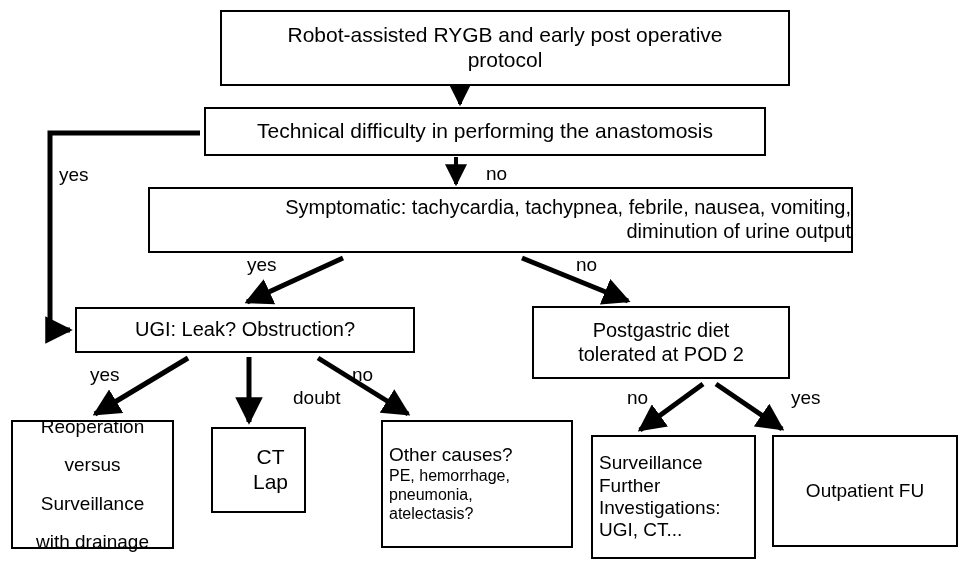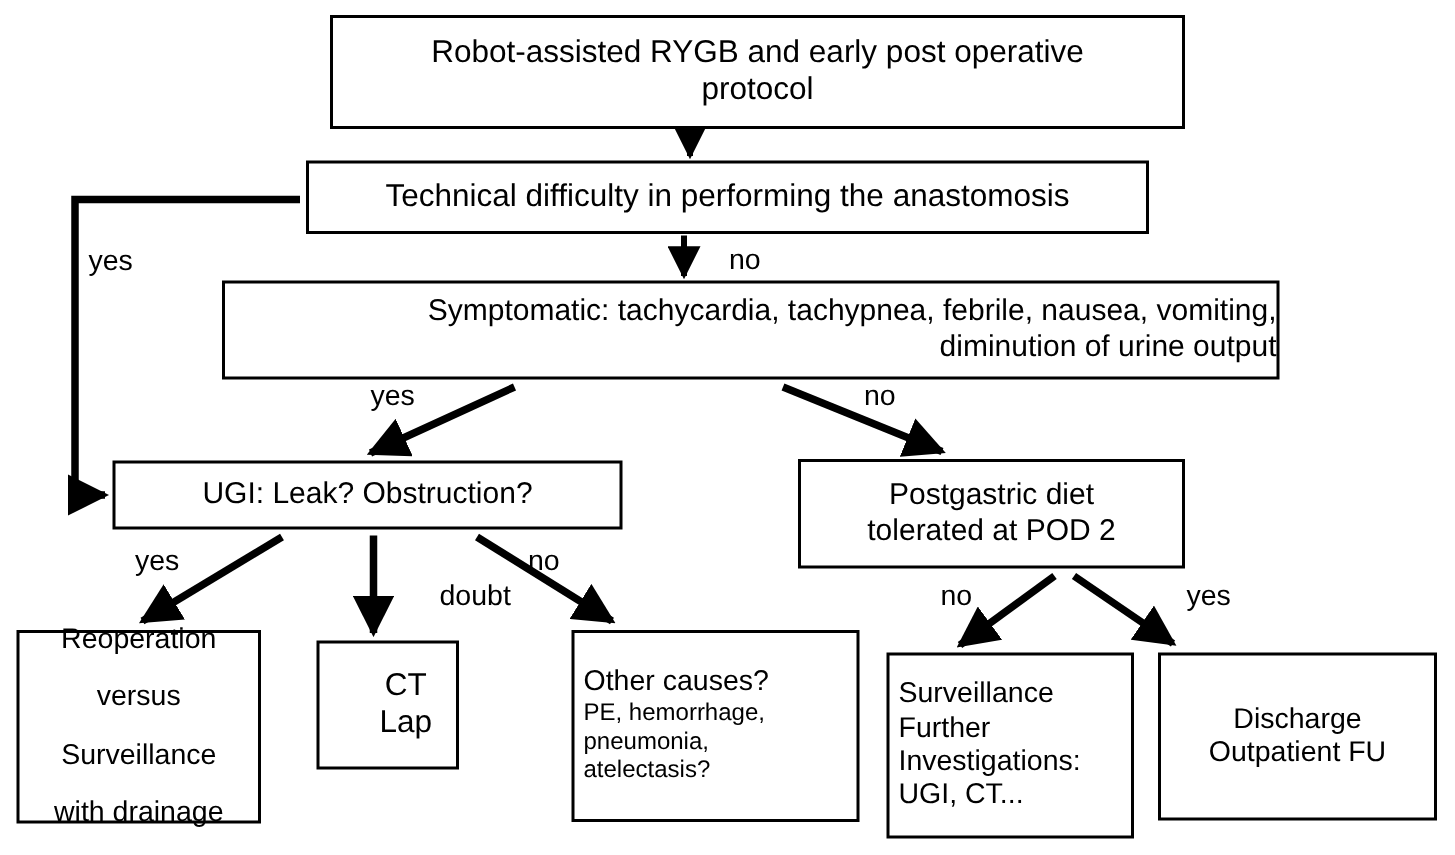--- a/index.html
+++ b/index.html
@@ -161,21 +161,20 @@
   </div>
 
   <div class="node left-align" id="n-surveillance">
     <span class="line">Surveillance</span>
     <span class="line">Further</span>
     <span class="line">Investigations:</span>
     <span class="line">UGI, CT...</span>
   </div>
 
   <div class="node" id="n-drain">
-    <span class="line">Discharge</span>
     <span class="line">Outpatient FU</span>
   </div>
 
   <div class="edge-label" style="left:59px;  top:165px;">yes</div>
   <div class="edge-label" style="left:486px; top:164px;">no</div>
   <div class="edge-label" style="left:247px; top:255px;">yes</div>
   <div class="edge-label" style="left:576px; top:255px;">no</div>
   <div class="edge-label" style="left:90px;  top:365px;">yes</div>
   <div class="edge-label" style="left:264px; top:388px;margin-left:29px;">doubt</div>
   <div class="edge-label" style="left:352px; top:365px;">no</div>

